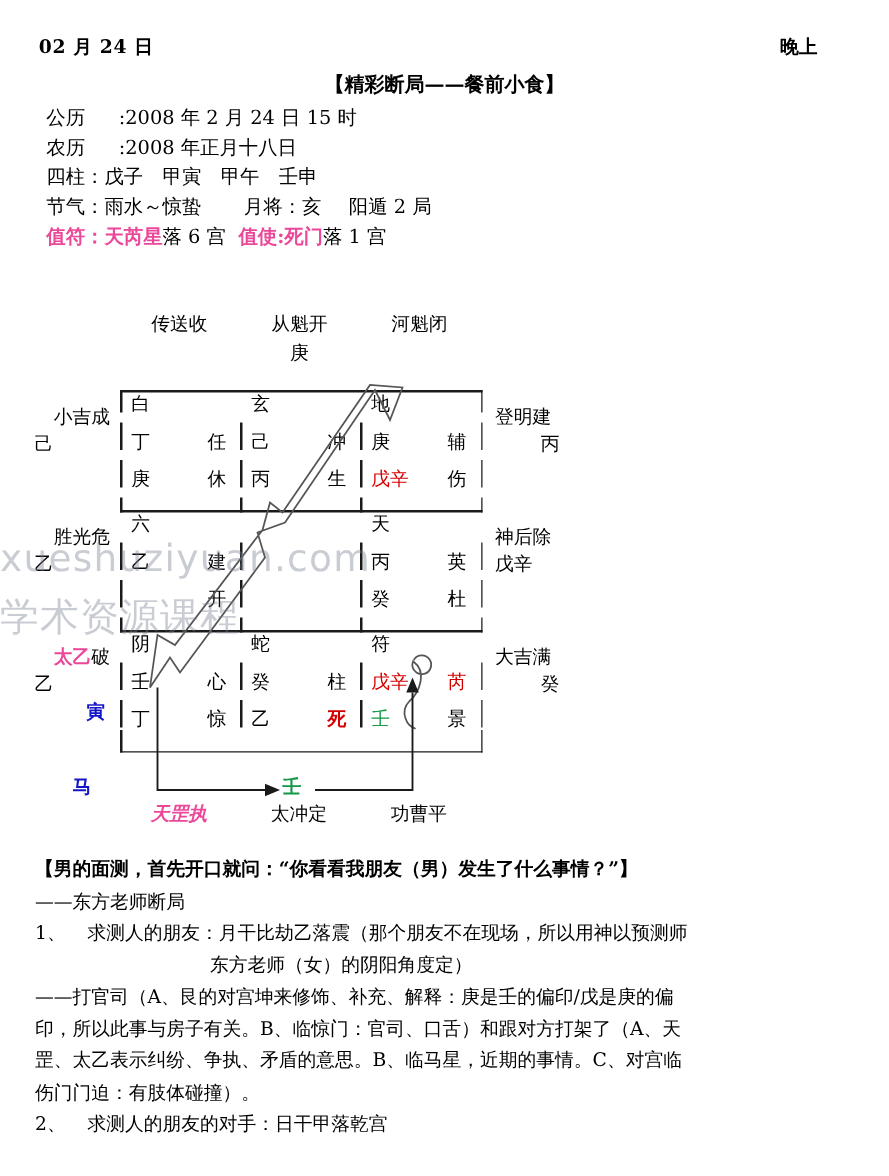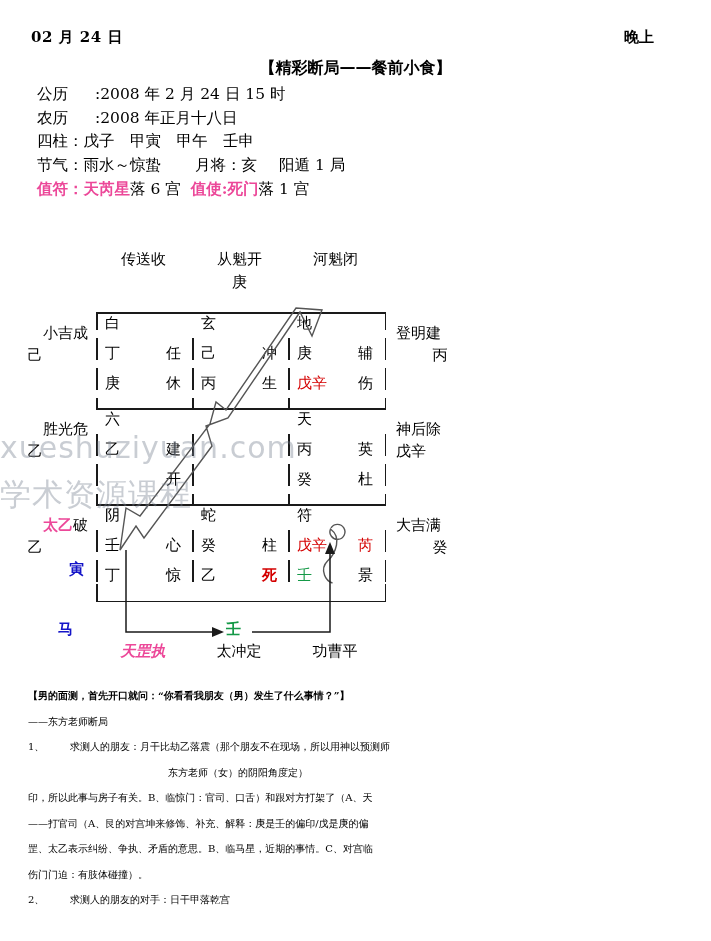--- a/index.html
+++ b/index.html
@@ -159,21 +159,21 @@
     pointer-events: none;
   }
   .wm .w2 { font-size: 31px; }
 
   
   .btext {
     position: absolute;
     left: 28px;
     top: 683px;
     width: 660px;
-    font-size: 10px;
+    font-size: 15px;
     line-height: 25.5px;
   }
   .btext p { margin: 0; }
   .b { font-weight: bold; }
   .indent-b { padding-left: 56px; }
   .indent-c { padding-left: 140px; }
   .num { display:inline-block; width: 42px; }
 </style>
 </head>
 <body>
@@ -191,21 +191,21 @@
     <div class="line">
       <span class="lbl">公历</span><span>:2008 年 2 月 24 日 15 时</span>
     </div>
     <div class="line">
       <span class="lbl">农历</span><span>:2008 年正月十八日</span>
     </div>
     <div class="line">
       <span>四柱：</span><span>戊子　甲寅　甲午　壬申</span>
     </div>
     <div class="line">
-      <span>节气：</span><span>雨水～惊蛰</span><span class="sp3"></span><span>月将：</span><span>亥</span><span class="sp2"></span><span>阳遁 1 局</span>
+      <span>节气：</span><span>雨水～惊蛰</span><span class="sp3"></span><span>月将：</span><span>亥</span><span class="sp2"></span><span>阳遁 2 局</span>
     </div>
     <div class="line">
       <span class="red">值符：</span><span class="red">天芮星</span><span>落 6 宫</span><span class="sp1"></span><span class="red">值使:</span><span class="red">死门</span><span>落 1 宫</span>
     </div>
   </div>
 
   <div class="chart">
 
     <div class="colhdr" style="left:96px;">传送收</div>
     <div class="colhdr" style="left:192px;">从魁开</div>
@@ -389,20 +389,20 @@
   <div class="wm">
     <div>xueshuziyuan.com</div>
     <div class="w2">学术资源课程</div>
   </div>
 
   <div class="btext">
     <p class="b">【男的面测，首先开口就问：“你看看我朋友（男）发生了什么事情？”】</p>
     <p>——东方老师断局</p>
     <p><span class="num">1、</span><span>求测人的朋友：月干比劫乙落震（那个朋友不在现场，所以用神以预测师</span></p>
     <p class="indent-c">东方老师（女）的阴阳角度定）</p>
+    <p>——打官司（A、艮的对宫坤来修饰、补充、解释：庚是壬的偏印/戊是庚的偏</p>
     <p>印，所以此事与房子有关。B、临惊门：官司、口舌）和跟对方打架了（A、天</p>
-    <p>——打官司（A、艮的对宫坤来修饰、补充、解释：庚是壬的偏印/戊是庚的偏</p>
     <p>罡、太乙表示纠纷、争执、矛盾的意思。B、临马星，近期的事情。C、对宫临</p>
     <p>伤门门迫：有肢体碰撞）。</p>
     <p><span class="num">2、</span><span>求测人的朋友的对手：日干甲落乾宫</span></p>
   </div>
 
 </div>
 
 </body></html>

